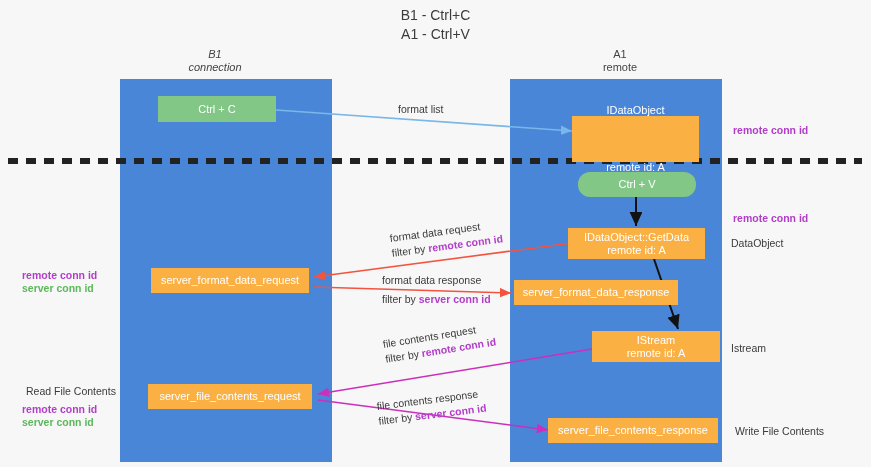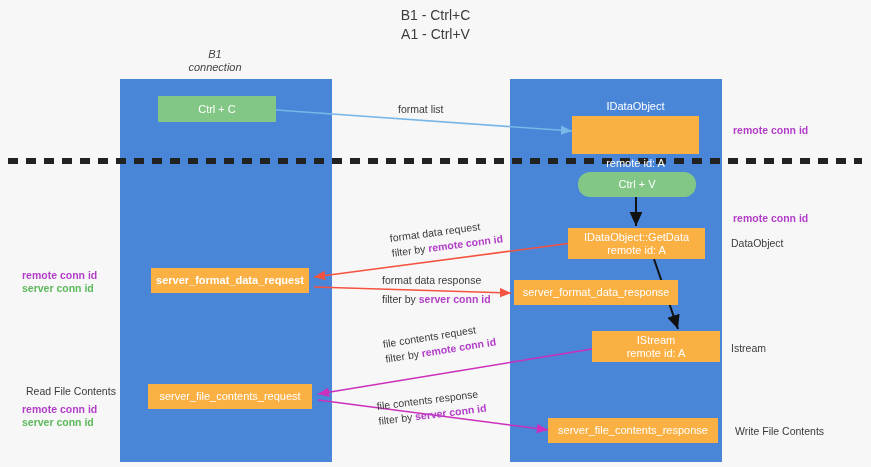--- a/index.html
+++ b/index.html
@@ -42,20 +42,24 @@
 
   <div class="title">
     <div>B1 - Ctrl+C</div>
     <div>A1 - Ctrl+V</div>
   </div>
 
   <div class="lane-head" style="left:145px;top:48px;width:140px;font-style:italic;">
     <div>B1</div>
     <div>connection</div>
   </div>
+  <div class="lane-head" style="left:550px;top:48px;width:140px;">
+    <div>A1</div>
+    <div>remote</div>
+  </div>
 
   <div class="lane" style="left:120px;top:79px;width:212px;height:383px;"></div>
   <div class="lane" style="left:510px;top:79px;width:212px;height:383px;"></div>
 
   <svg class="layer" viewBox="0 0 871 467">
     <defs>
       <marker id="ar-blue" markerWidth="8" markerHeight="8" refX="7" refY="3" orient="auto">
         <path d="M0,0 L7,3 L0,6 z" fill="#79b7e8"></path>
       </marker>
       <marker id="ar-red" markerWidth="8" markerHeight="8" refX="7" refY="3" orient="auto">
@@ -83,35 +87,35 @@
 
     <line x1="592" y1="349" x2="318" y2="394" stroke="#cc2fbb" stroke-width="1.6" marker-end="url(#ar-mag)"></line>
 
     <line x1="318" y1="400" x2="548" y2="430" stroke="#cc2fbb" stroke-width="1.6" marker-end="url(#ar-mag)"></line>
   </svg>
 
   <div class="box green" style="left:158px;top:96px;width:118px;height:26px;">
     <span>Ctrl + C</span>
   </div>
 
-  <div class="box orange" style="left:572px;top:116px;width:127px;height:38px;gap:44px;">
+  <div class="box orange" style="left:572px;top:116px;width:127px;height:46px;gap:44px;">
     <span>IDataObject</span>
     <span>remote id: A</span>
   </div>
 
   <div class="box green" style="left:578px;top:172px;width:118px;height:25px;border-radius:12px;">
     <span>Ctrl + V</span>
   </div>
 
   <div class="box orange" style="left:568px;top:228px;width:137px;height:31px;">
     <span>IDataObject::GetData</span>
     <span>remote id: A</span>
   </div>
 
-  <div class="box orange" style="left:151px;top:268px;width:158px;height:25px;font-weight:bold;">
+  <div class="box orange" style="left:151px;top:268px;width:158px;height:25px;">
     <span>server_format_data_request</span>
   </div>
 
   <div class="box orange" style="left:514px;top:280px;width:164px;height:25px;">
     <span>server_format_data_response</span>
   </div>
 
   <div class="box orange" style="left:592px;top:331px;width:128px;height:31px;">
     <span>IStream</span>
     <span>remote id: A</span>

